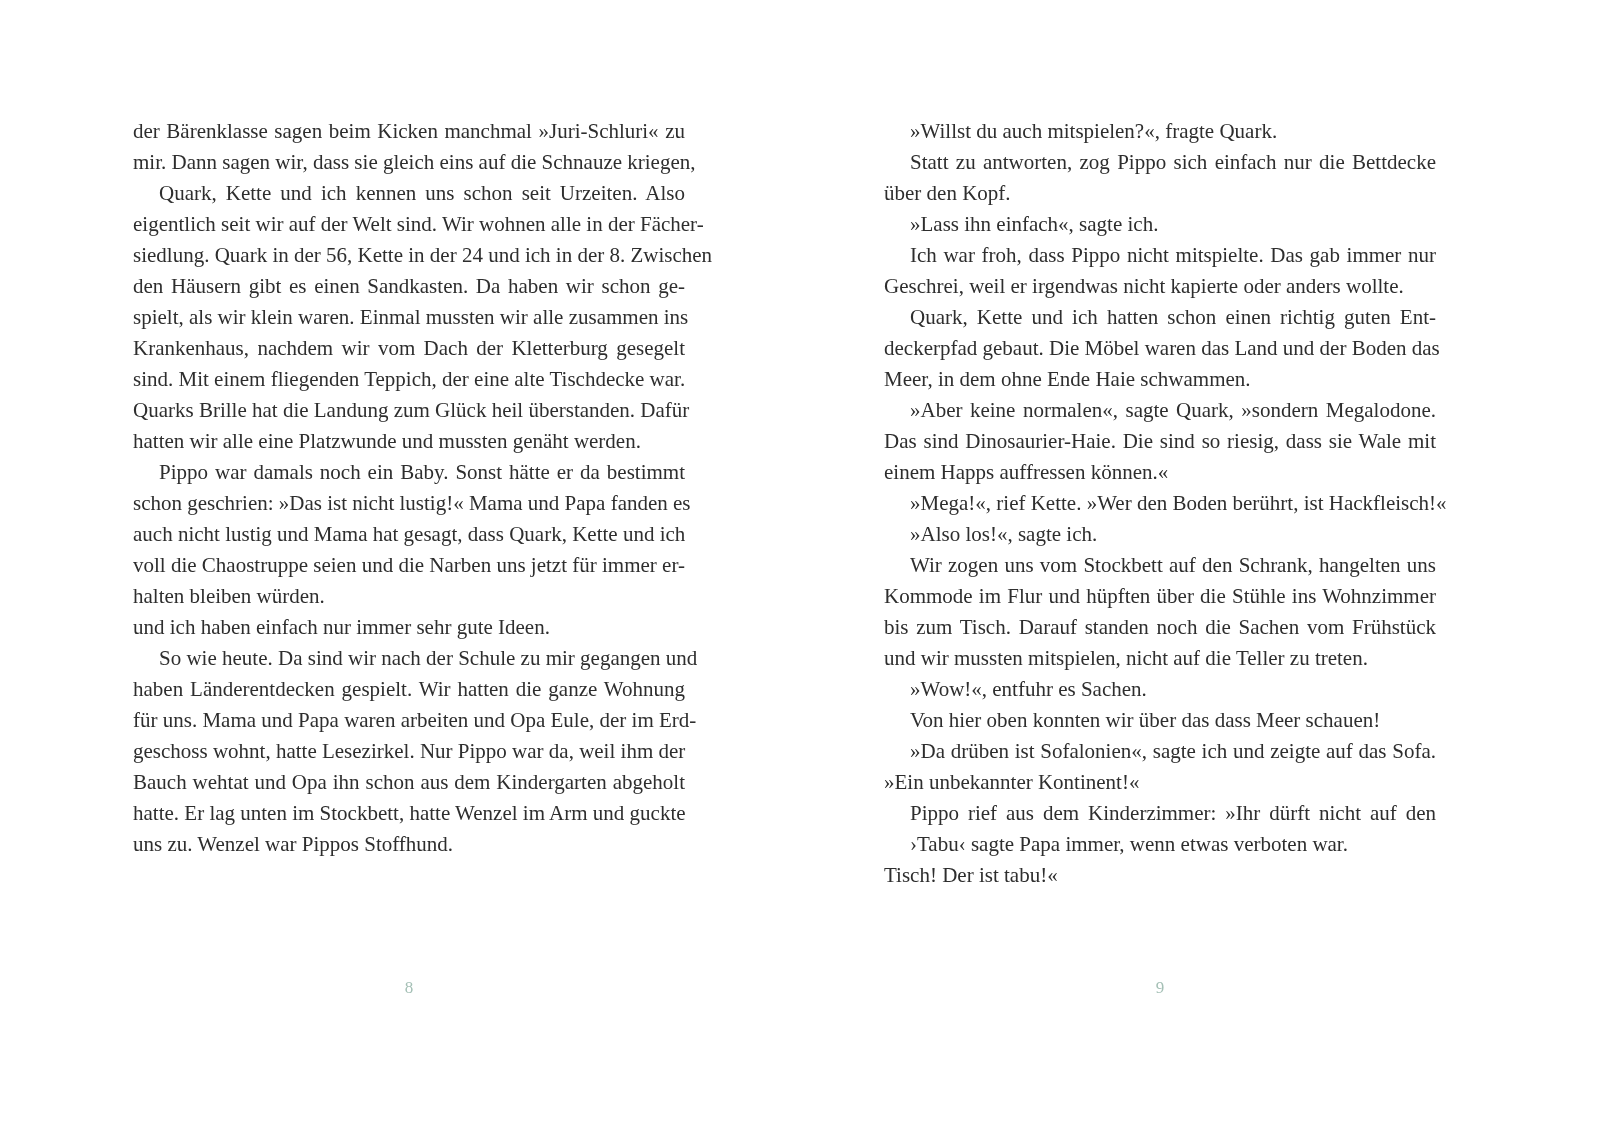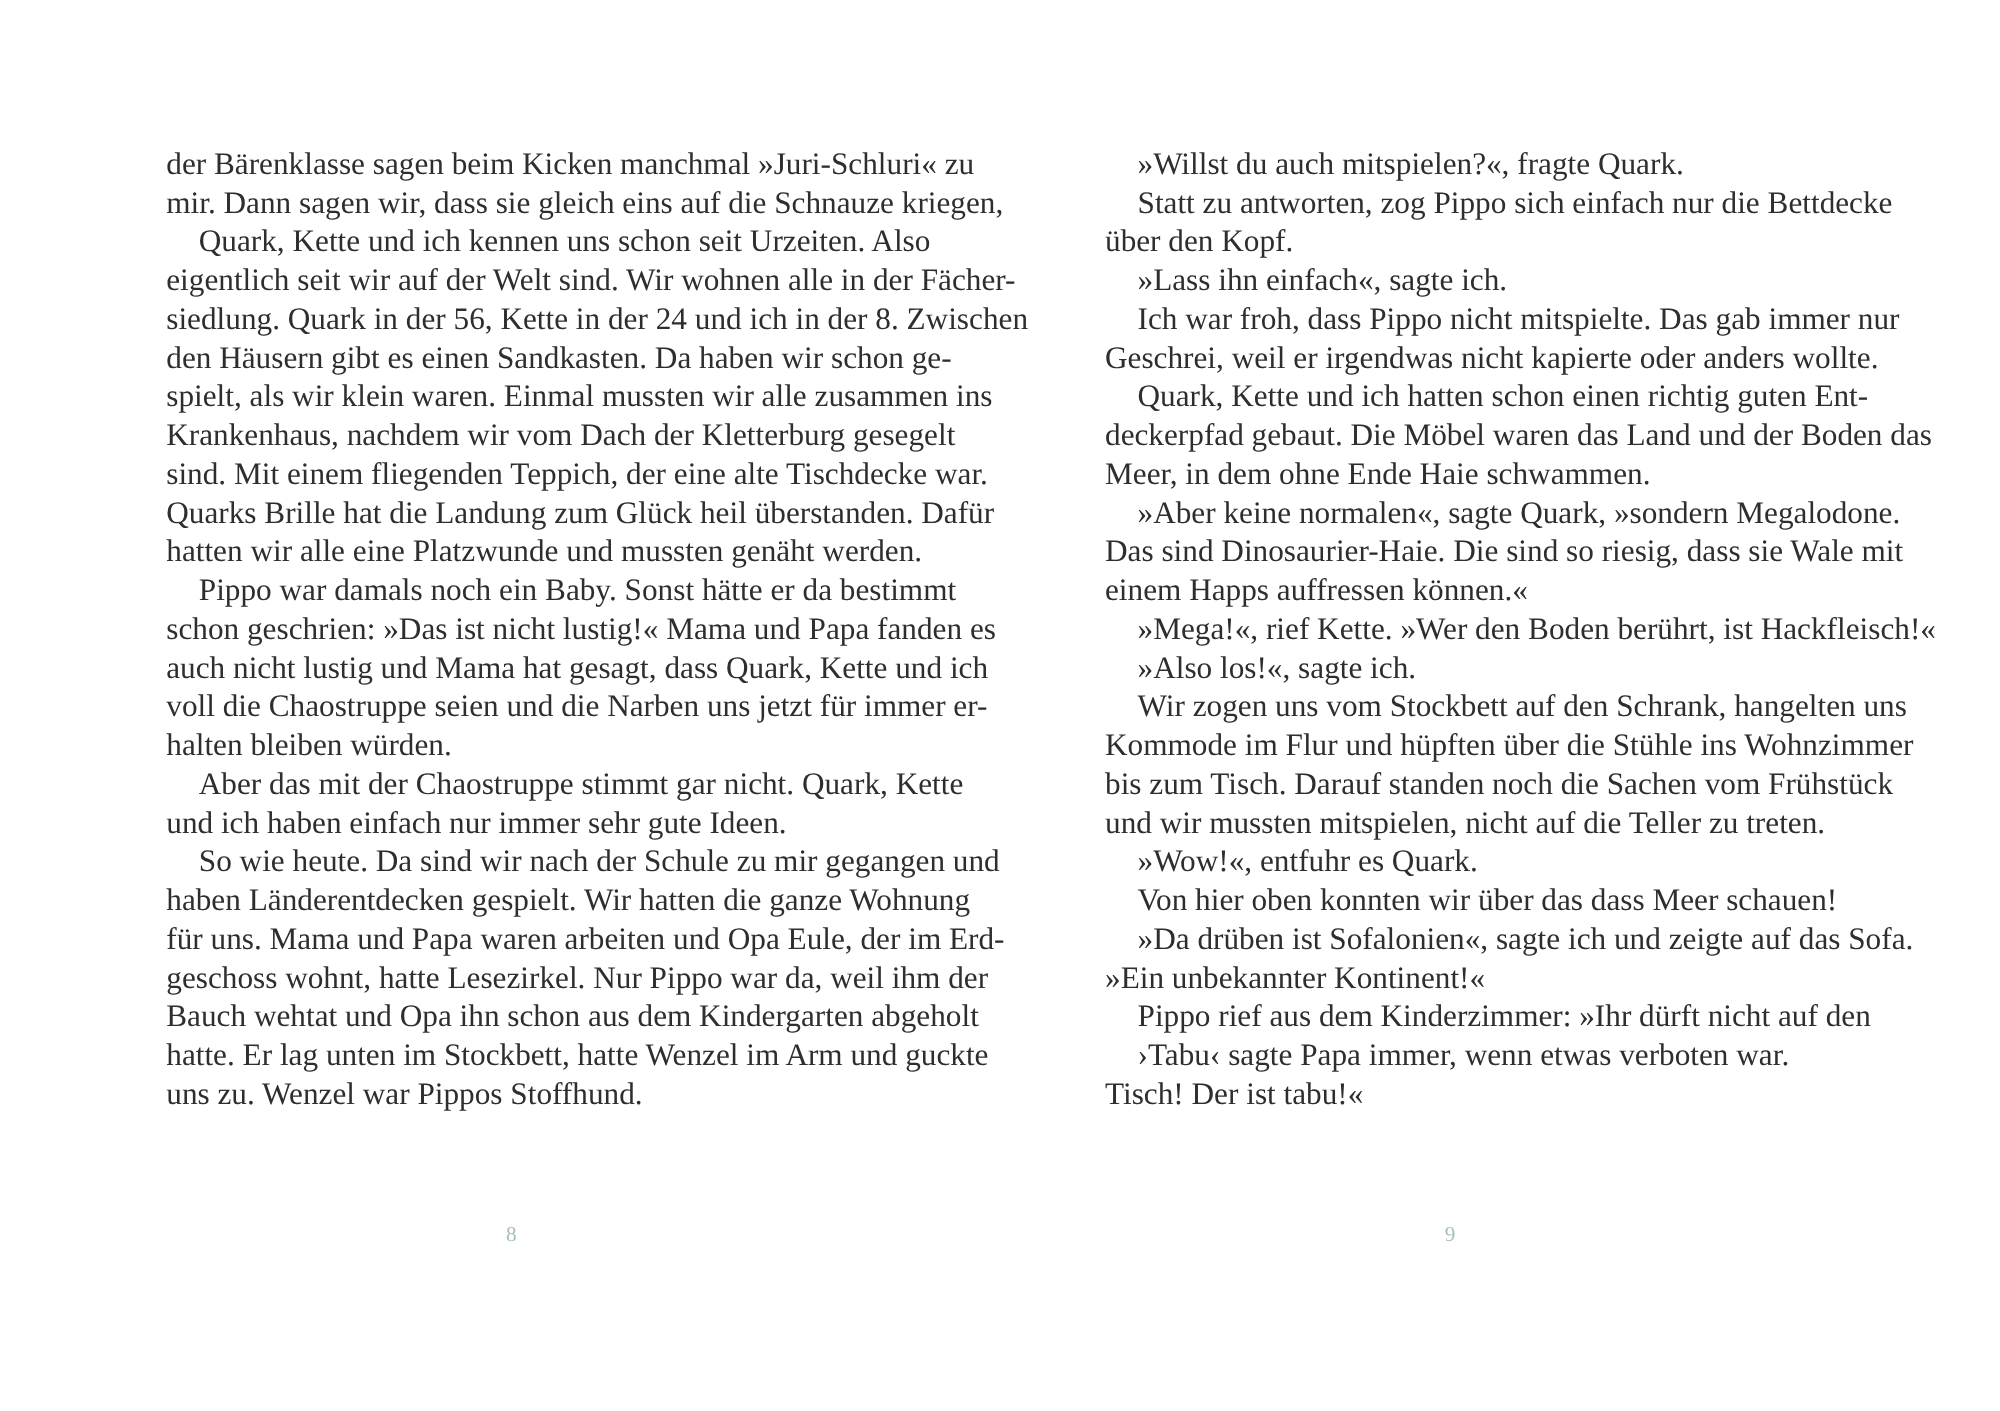--- a/index.html
+++ b/index.html
@@ -16,21 +16,21 @@
   }
   .spread {
     position: absolute;
     inset: 0;
   }
   .textblock {
     position: absolute;
     top: 116px;
     width: 552px;
     color: #2e2e2e;
-    font-size: 25px;
+    font-size: 21px;
     line-height: 31px;
   }
   .textblock.left  { left: 133px; }
   .textblock.right { left: 884px; }
   .line {
     white-space: nowrap;
   }
   .line.just {
     text-align: justify;
     text-align-last: justify;
@@ -65,21 +65,20 @@
       <div class="line just">spielt, als wir klein waren. Einmal mussten wir alle zusammen ins</div>
       <div class="line just">Krankenhaus, nachdem wir vom Dach der Kletterburg gesegelt</div>
       <div class="line just">sind. Mit einem fliegenden Teppich, der eine alte Tischdecke war.</div>
       <div class="line just">Quarks Brille hat die Landung zum Glück heil überstanden. Dafür</div>
       <div class="line">hatten wir alle eine Platzwunde und mussten genäht werden.</div>
       <div class="line just indent">Pippo war damals noch ein Baby. Sonst hätte er da bestimmt</div>
       <div class="line just">schon geschrien: »Das ist nicht lustig!« Mama und Papa fanden es</div>
       <div class="line just">auch nicht lustig und Mama hat gesagt, dass Quark, Kette und ich</div>
       <div class="line just">voll die Chaostruppe seien und die Narben uns jetzt für immer er-</div>
       <div class="line">halten bleiben würden.</div>
-      <div class="line just indent">Aber das mit der Chaostruppe stimmt gar nicht. Quark, Kette</div>
       <div class="line">und ich haben einfach nur immer sehr gute Ideen.</div>
       <div class="line just indent">So wie heute. Da sind wir nach der Schule zu mir gegangen und</div>
       <div class="line just">haben Länderentdecken gespielt. Wir hatten die ganze Wohnung</div>
       <div class="line just">für uns. Mama und Papa waren arbeiten und Opa Eule, der im Erd-</div>
       <div class="line just">geschoss wohnt, hatte Lesezirkel. Nur Pippo war da, weil ihm der</div>
       <div class="line just">Bauch wehtat und Opa ihn schon aus dem Kindergarten abgeholt</div>
       <div class="line just">hatte. Er lag unten im Stockbett, hatte Wenzel im Arm und guckte</div>
       <div class="line">uns zu. Wenzel war Pippos Stoffhund.</div>
     </div>
 
@@ -95,21 +94,21 @@
       <div class="line">Meer, in dem ohne Ende Haie schwammen.</div>
       <div class="line just indent">»Aber keine normalen«, sagte Quark, »sondern Megalodone.</div>
       <div class="line just">Das sind Dinosaurier-Haie. Die sind so riesig, dass sie Wale mit</div>
       <div class="line">einem Happs auffressen können.«</div>
       <div class="line indent">»Mega!«, rief Kette. »Wer den Boden berührt, ist Hackfleisch!«</div>
       <div class="line indent">»Also los!«, sagte ich.</div>
       <div class="line just indent">Wir zogen uns vom Stockbett auf den Schrank, hangelten uns</div>
       <div class="line just">Kommode im Flur und hüpften über die Stühle ins Wohnzimmer</div>
       <div class="line just">bis zum Tisch. Darauf standen noch die Sachen vom Frühstück</div>
       <div class="line">und wir mussten mitspielen, nicht auf die Teller zu treten.</div>
-      <div class="line indent">»Wow!«, entfuhr es Quark.</div>
+      <div class="line indent">»Wow!«, entfuhr es Sachen.</div>
       <div class="line indent">Von hier oben konnten wir über das dass Meer schauen!</div>
       <div class="line just indent">»Da drüben ist Sofalonien«, sagte ich und zeigte auf das Sofa.</div>
       <div class="line">»Ein unbekannter Kontinent!«</div>
       <div class="line just indent">Pippo rief aus dem Kinderzimmer: »Ihr dürft nicht auf den</div>
       <div class="line indent">›Tabu‹ sagte Papa immer, wenn etwas verboten war.</div>
       <div class="line">Tisch! Der ist tabu!«</div>
     </div>
 
   <div class="pagenum left">8</div>
 

